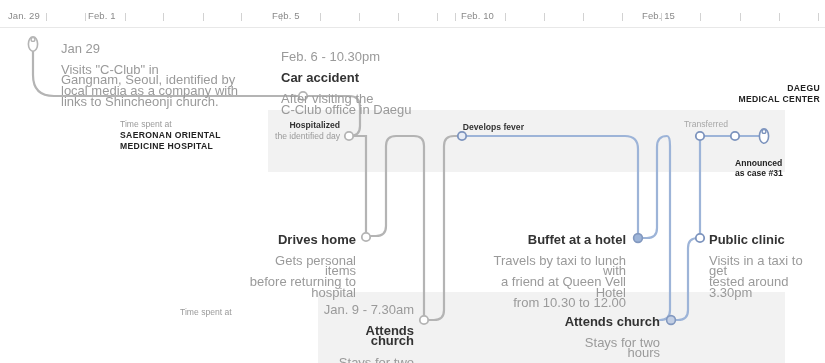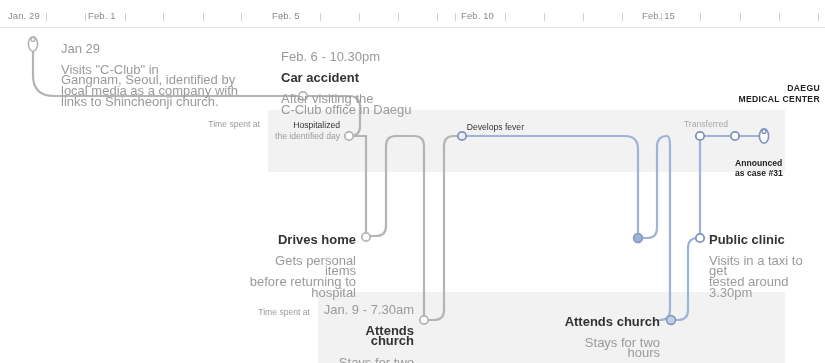--- a/index.html
+++ b/index.html
@@ -25,27 +25,27 @@
   #wires{position:absolute;left:0;top:0;width:825px;height:363px;overflow:visible;}
 
   
   .ann{position:absolute;font-size:13px;line-height:10.6px;color:#9a9a9a;white-space:pre-line;}
   .ann .hl{display:block;font-weight:bold;color:#333333;}
   .ann .date{display:block;color:#9a9a9a;}
   .ann.right{text-align:right;}
   .ann.left{text-align:left;}
 
   
-  .venue{position:absolute;font-size:8.6px;line-height:11px;color:#9a9a9a;text-align:right;}
+  .venue{position:absolute;font-size:8.6px;line-height:11px;color:#9a9a9a;text-align:left;}
   .venue .vname{display:block;font-weight:bold;color:#222222;letter-spacing:.35px;
                 font-size:8.6px;line-height:11px;}
   .venue.center{text-align:right;}
 
   .node-label{position:absolute;font-size:8.6px;line-height:10.6px;color:#9a9a9a;}
-  .node-label .hl{display:block;font-weight:normal;color:#333333;}
+  .node-label .hl{display:block;font-weight:bold;color:#333333;}
 
   .plain{position:absolute;font-size:8.6px;line-height:10.6px;color:#a7a7a7;}
   .bold-note{position:absolute;font-size:8.6px;line-height:10.6px;font-weight:bold;color:#222222;}
 </style>
 </head>
 <body>
 
 <div id="stage">
 
   <div class="band" id="band-hospital"></div>
@@ -136,38 +136,46 @@
 
   <div class="ann left" style="left:281px;top:41px;width:150px;">
     <span class="date">Feb. 6 - 10.30pm</span>
     <span class="hl">Car accident</span>
     <span>After visiting the
 C-Club office in Daegu</span>
   </div>
 
   <div class="venue" style="left:120px;top:119px;width:140px;">
     <span>Time spent at</span>
+    <span class="vname" style="white-space:pre-line;">SAERONAN ORIENTAL
+MEDICINE HOSPITAL</span>
   </div>
 
   <div class="node-label right" style="left:222px;top:120px;width:118px;text-align:right;">
     <span class="hl">Hospitalized</span>
     <span>the identified day</span>
   </div>
 
   <div class="node-label" style="left:404px;top:122px;width:120px;text-align:right;">
     <span class="hl">Develops fever</span>
   </div>
 
   <div class="ann right" style="left:244px;top:224px;width:112px;">
     <span class="hl">Drives home</span>
     <span>Gets personal items
 before returning to
 hospital</span>
   </div>
 
+  <div class="ann right" style="left:480px;top:224px;width:146px;">
+    <span class="hl">Buffet at a hotel</span>
+    <span>Travels by taxi to lunch with
+a friend at Queen Vell Hotel
+from 10.30 to 12.00</span>
+  </div>
 
   <div class="ann left" style="left:709px;top:224px;width:110px;">
     <span class="hl">Public clinic</span>
     <span>Visits in a taxi to get
 tested around 3.30pm</span>
   </div>
 
   <div class="venue" style="left:180px;top:307px;width:130px;">
     <span>Time spent at</span>
   </div>

